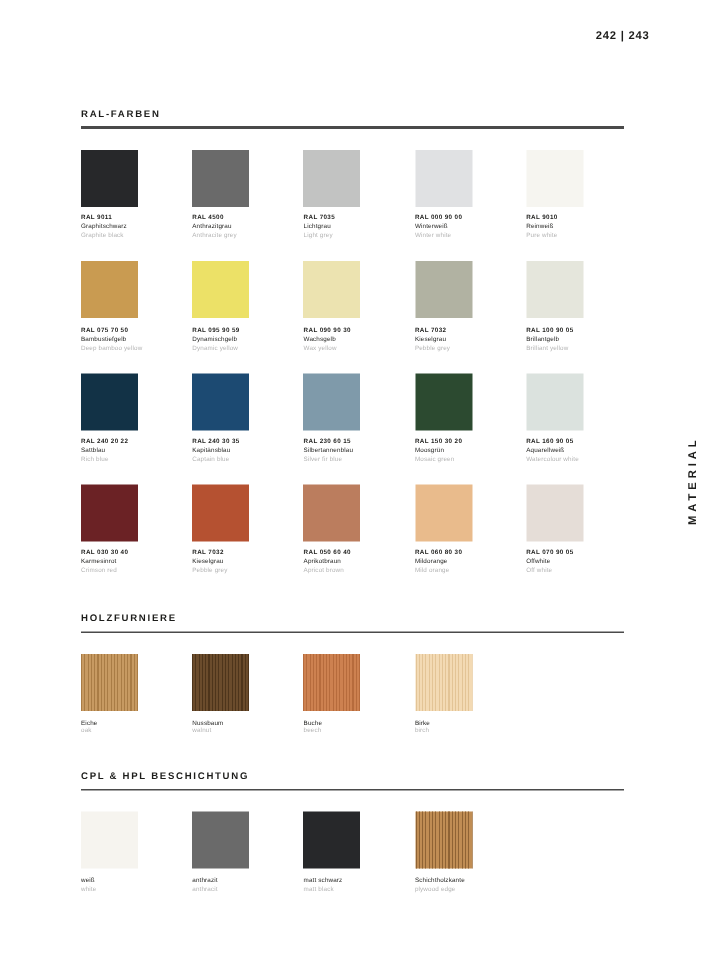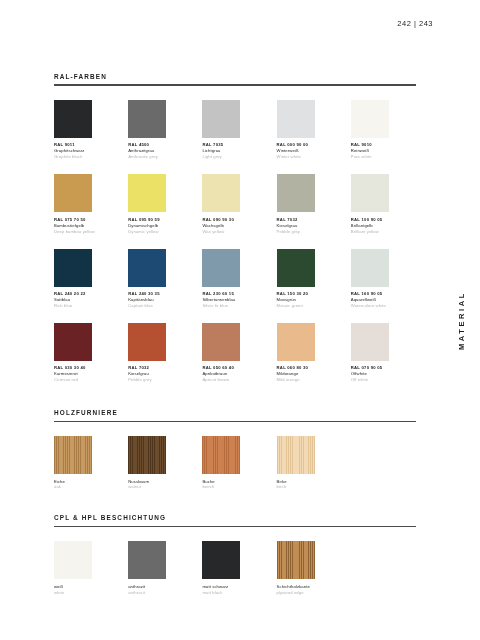--- a/index.html
+++ b/index.html
@@ -18,21 +18,21 @@
     height: 640px;
     background: #ffffff;
   }
 
   
   .page-header {
     position: absolute;
     top: 19px;
     right: 47px;
     font-size: 7.5px;
-    font-weight: normal;
+    font-weight: bold;
     letter-spacing: 0.5px;
     color: #1d1d1b;
   }
 
   
   .side-tab {
     position: absolute;
     right: 6px;
     top: 0;
     height: 640px;

